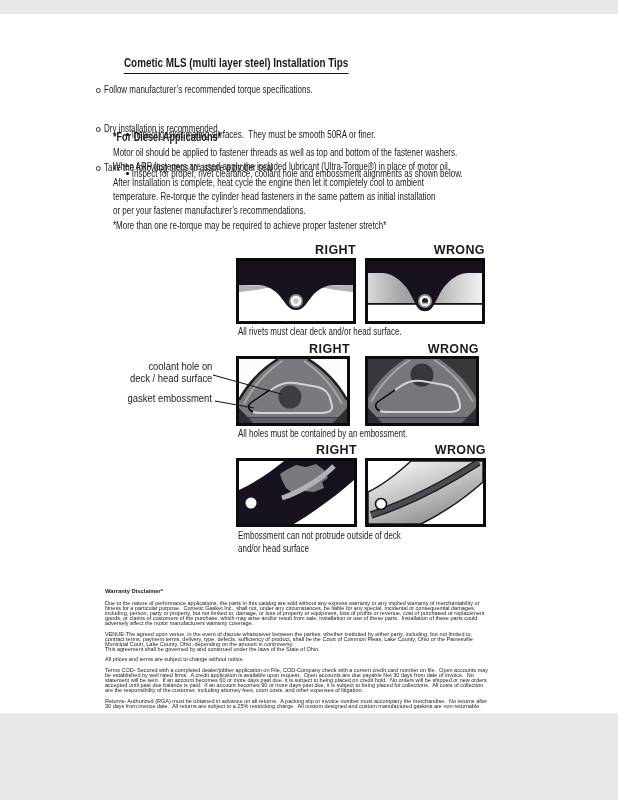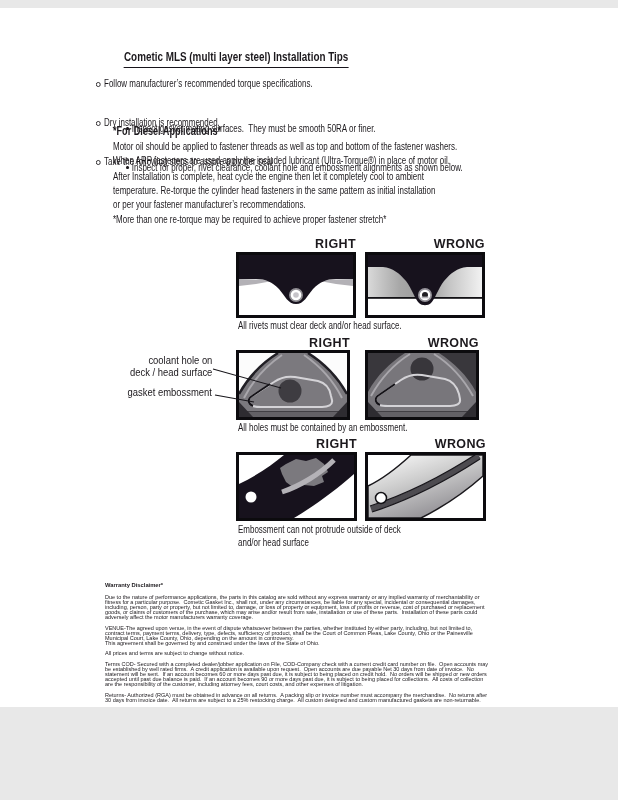--- a/index.html
+++ b/index.html
@@ -1,19 +1,19 @@
 <!DOCTYPE html>
 <html><head>
 <meta charset="utf-8">
 <style>
   html,body { margin:0; padding:0; background:#e8e8e8; }
   .page {
     position:relative; width:618px; height:699px; background:#ffffff;
     font-family:"Liberation Sans", sans-serif; color:#1c191d; overflow:hidden;
-    margin:8px auto;
+    margin:14px auto;
   }
   .abs { position:absolute; }
   .cx { transform:scaleX(0.76); transform-origin:0 0; white-space:pre-wrap; }
   .title { font-size:13px; font-weight:bold; }
   .title-inner { display:inline-block; border-bottom:1.8px solid #16131a; padding-bottom:2.5px; }
   .blist { font-size:10.5px; }
   .brow { display:flex; align-items:flex-start; height:15px; }
   .marker-o { width:3.6px; height:3.6px; border:1px solid #1c191d; border-radius:50%; margin:4.5px 5px 0 0; flex:none; }
   .marker-f { width:3.6px; height:3.6px; background:#1c191d; border-radius:50%; margin:4.8px 4px 0 0; flex:none; }
   .h2 { font-size:12px; font-weight:bold; }

